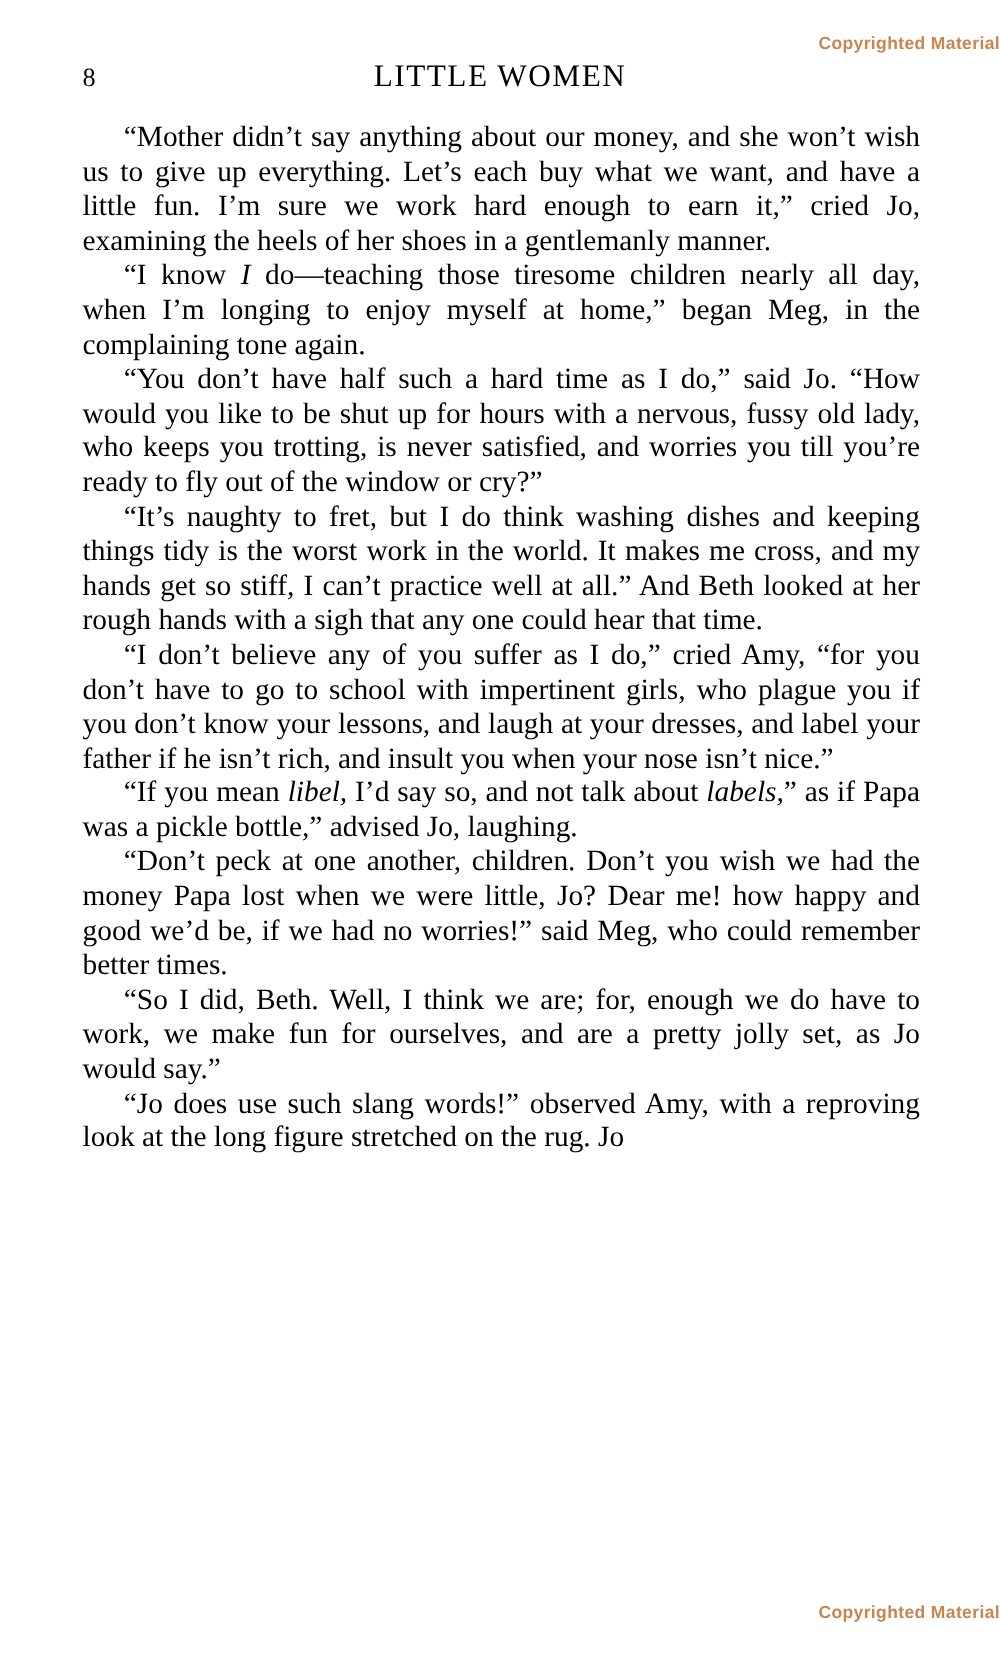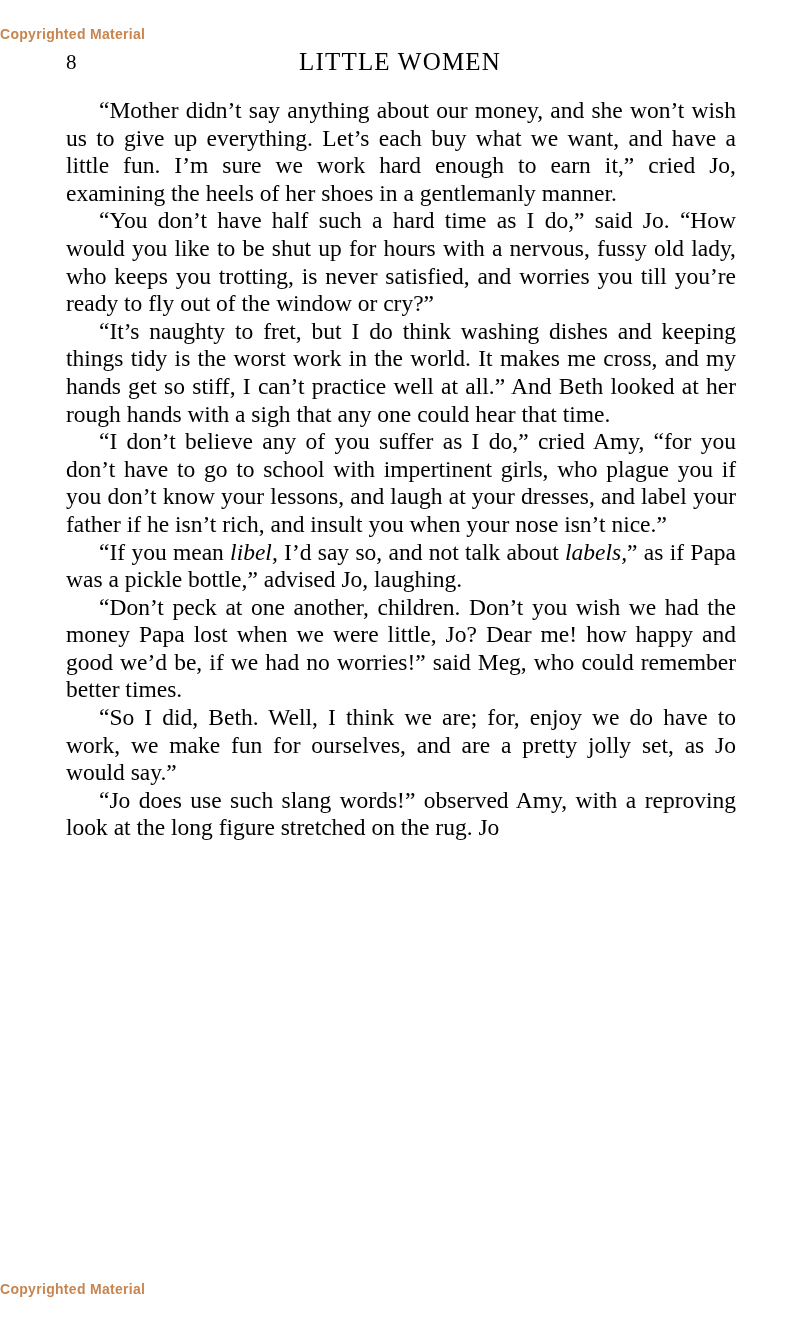--- a/index.html
+++ b/index.html
@@ -13,21 +13,21 @@
     height: 1325px;
     background: #ffffff;
     font-family: "Liberation Serif", serif;
     color: #000000;
     overflow: hidden;
   }
   .banner {
     position: absolute;
     left: 0;
     width: 100%;
-    text-align: left;
+    text-align: right;
     font-family: "Liberation Sans", sans-serif;
     font-weight: bold;
     font-size: 14px;
     letter-spacing: 0.3px;
     color: #c8854f; 
   }
   .banner-top { top: 26px; }
   .banner-bottom { top: 1281px; }
   .running-head {
     position: absolute;
@@ -77,24 +77,25 @@
 
   <div class="banner banner-top" style="color: rgb(200, 133, 79);">Copyrighted Material</div>
 
   <div class="running-head">
     <span class="page-number">8</span>
     <span class="running-title">LITTLE WOMEN</span>
   </div>
 
   <div class="page-body">
       <p class="para"><span>“Mother didn’t say anything about our money, and she won’t wish us to give up everything. Let’s each buy what we want, and have a little fun. I’m sure we work hard enough to earn it,” cried Jo, examining the heels of her shoes in a gentlemanly manner.</span></p>
+      <p class="para"><span>“I know </span><em>I</em><span> do—teaching those tiresome children nearly all day, when I’m longing to enjoy myself at home,” began Meg, in the complaining tone again.</span></p>
       <p class="para"><span>“You don’t have half such a hard time as I do,” said Jo. “How would you like to be shut up for hours with a nervous, fussy old lady, who keeps you trotting, is never satisfied, and worries you till you’re ready to fly out of the window or cry?”</span></p>
       <p class="para"><span>“It’s naughty to fret, but I do think washing dishes and keeping things tidy is the worst work in the world. It makes me cross, and my hands get so stiff, I can’t practice well at all.” And Beth looked at her rough hands with a sigh that any one could hear that time.</span></p>
       <p class="para"><span>“I don’t believe any of you suffer as I do,” cried Amy, “for you don’t have to go to school with impertinent girls, who plague you if you don’t know your lessons, and laugh at your dresses, and label your father if he isn’t rich, and insult you when your nose isn’t nice.”</span></p>
       <p class="para"><span>“If you mean </span><em>libel,</em><span> I’d say so, and not talk about </span><em>labels,</em><span>” as if Papa was a pickle bottle,” advised Jo, laughing.</span></p>
       <p class="para"><span>“Don’t peck at one another, children. Don’t you wish we had the money Papa lost when we were little, Jo? Dear me! how happy and good we’d be, if we had no worries!” said Meg, who could remember better times.</span></p>
-      <p class="para"><span>“So I did, Beth. Well, I think we are; for, enjoy we do have to work, we make fun for ourselves, and are a pretty jolly set, as Jo would say.”</span></p>
+      <p class="para"><span>“So I did, Beth. Well, I think we are; for, enough we do have to work, we make fun for ourselves, and are a pretty jolly set, as Jo would say.”</span></p>
       <p class="para"><span>“Jo does use such slang words!” observed Amy, with a reproving look at the long figure stretched on the rug. Jo</span></p>
     </div>
 
   <div class="banner banner-bottom" style="color: rgb(200, 133, 79);">Copyrighted Material</div>
 
 </div>
 
 </body></html>

